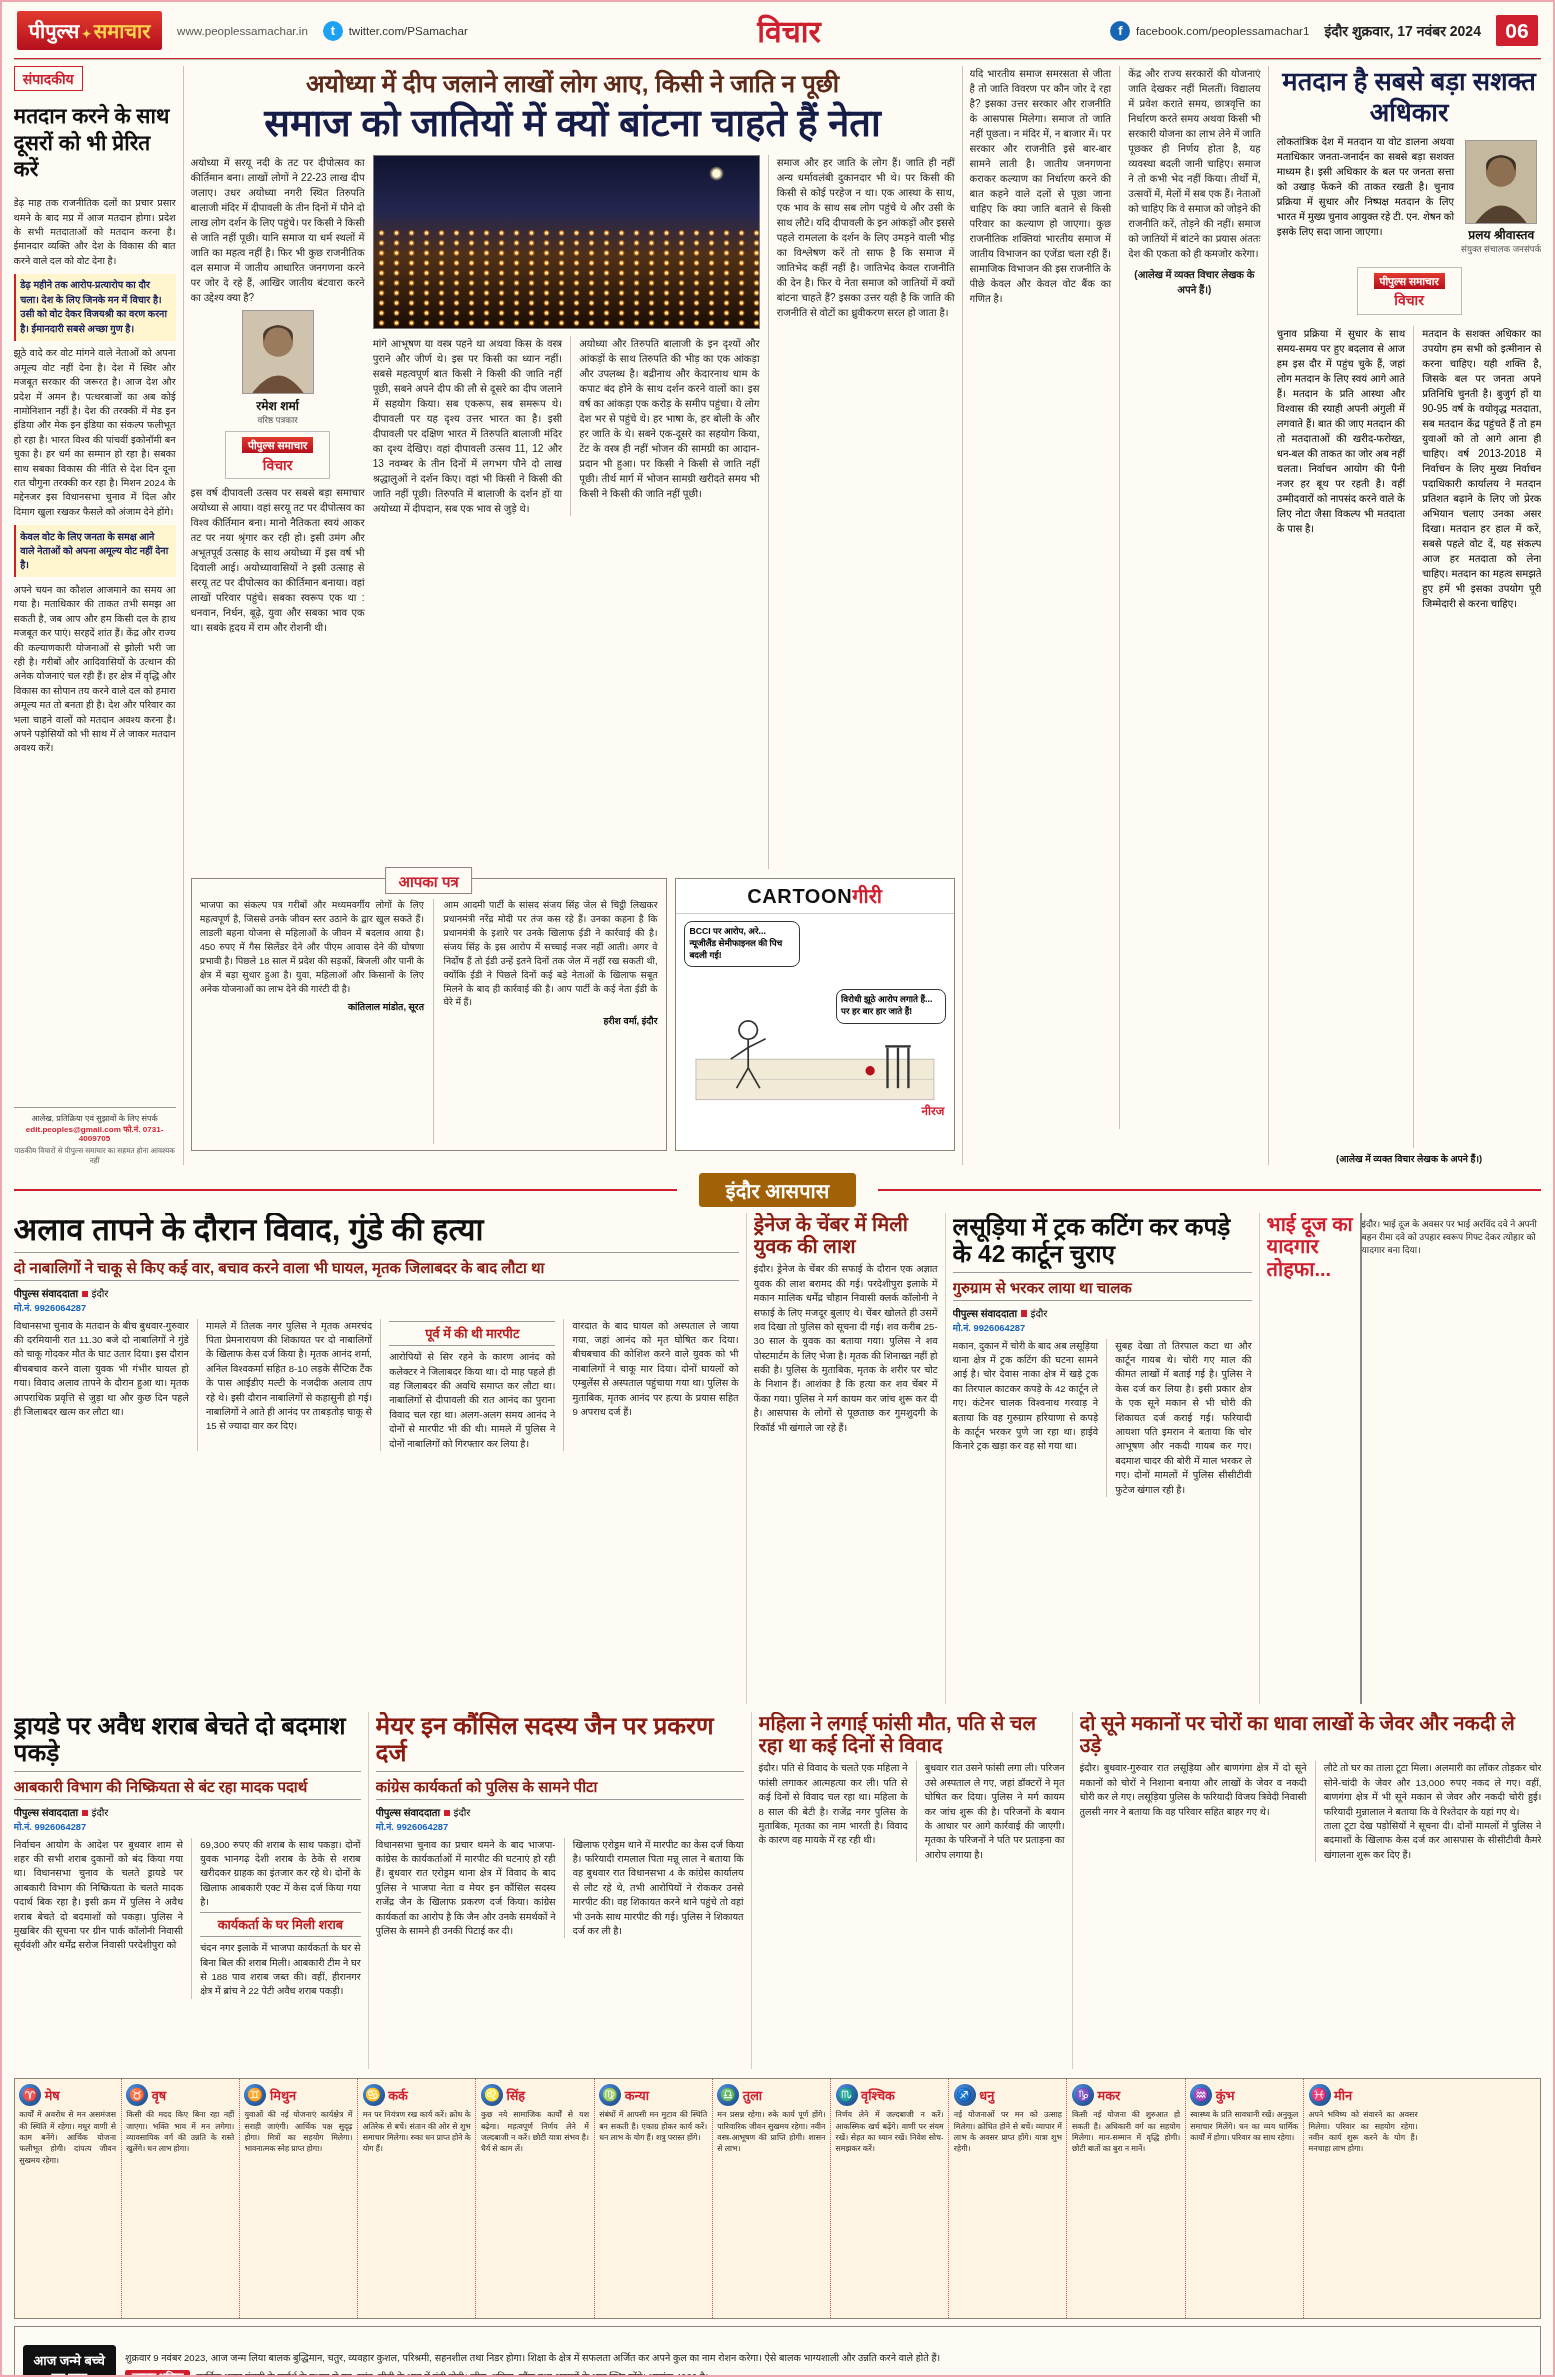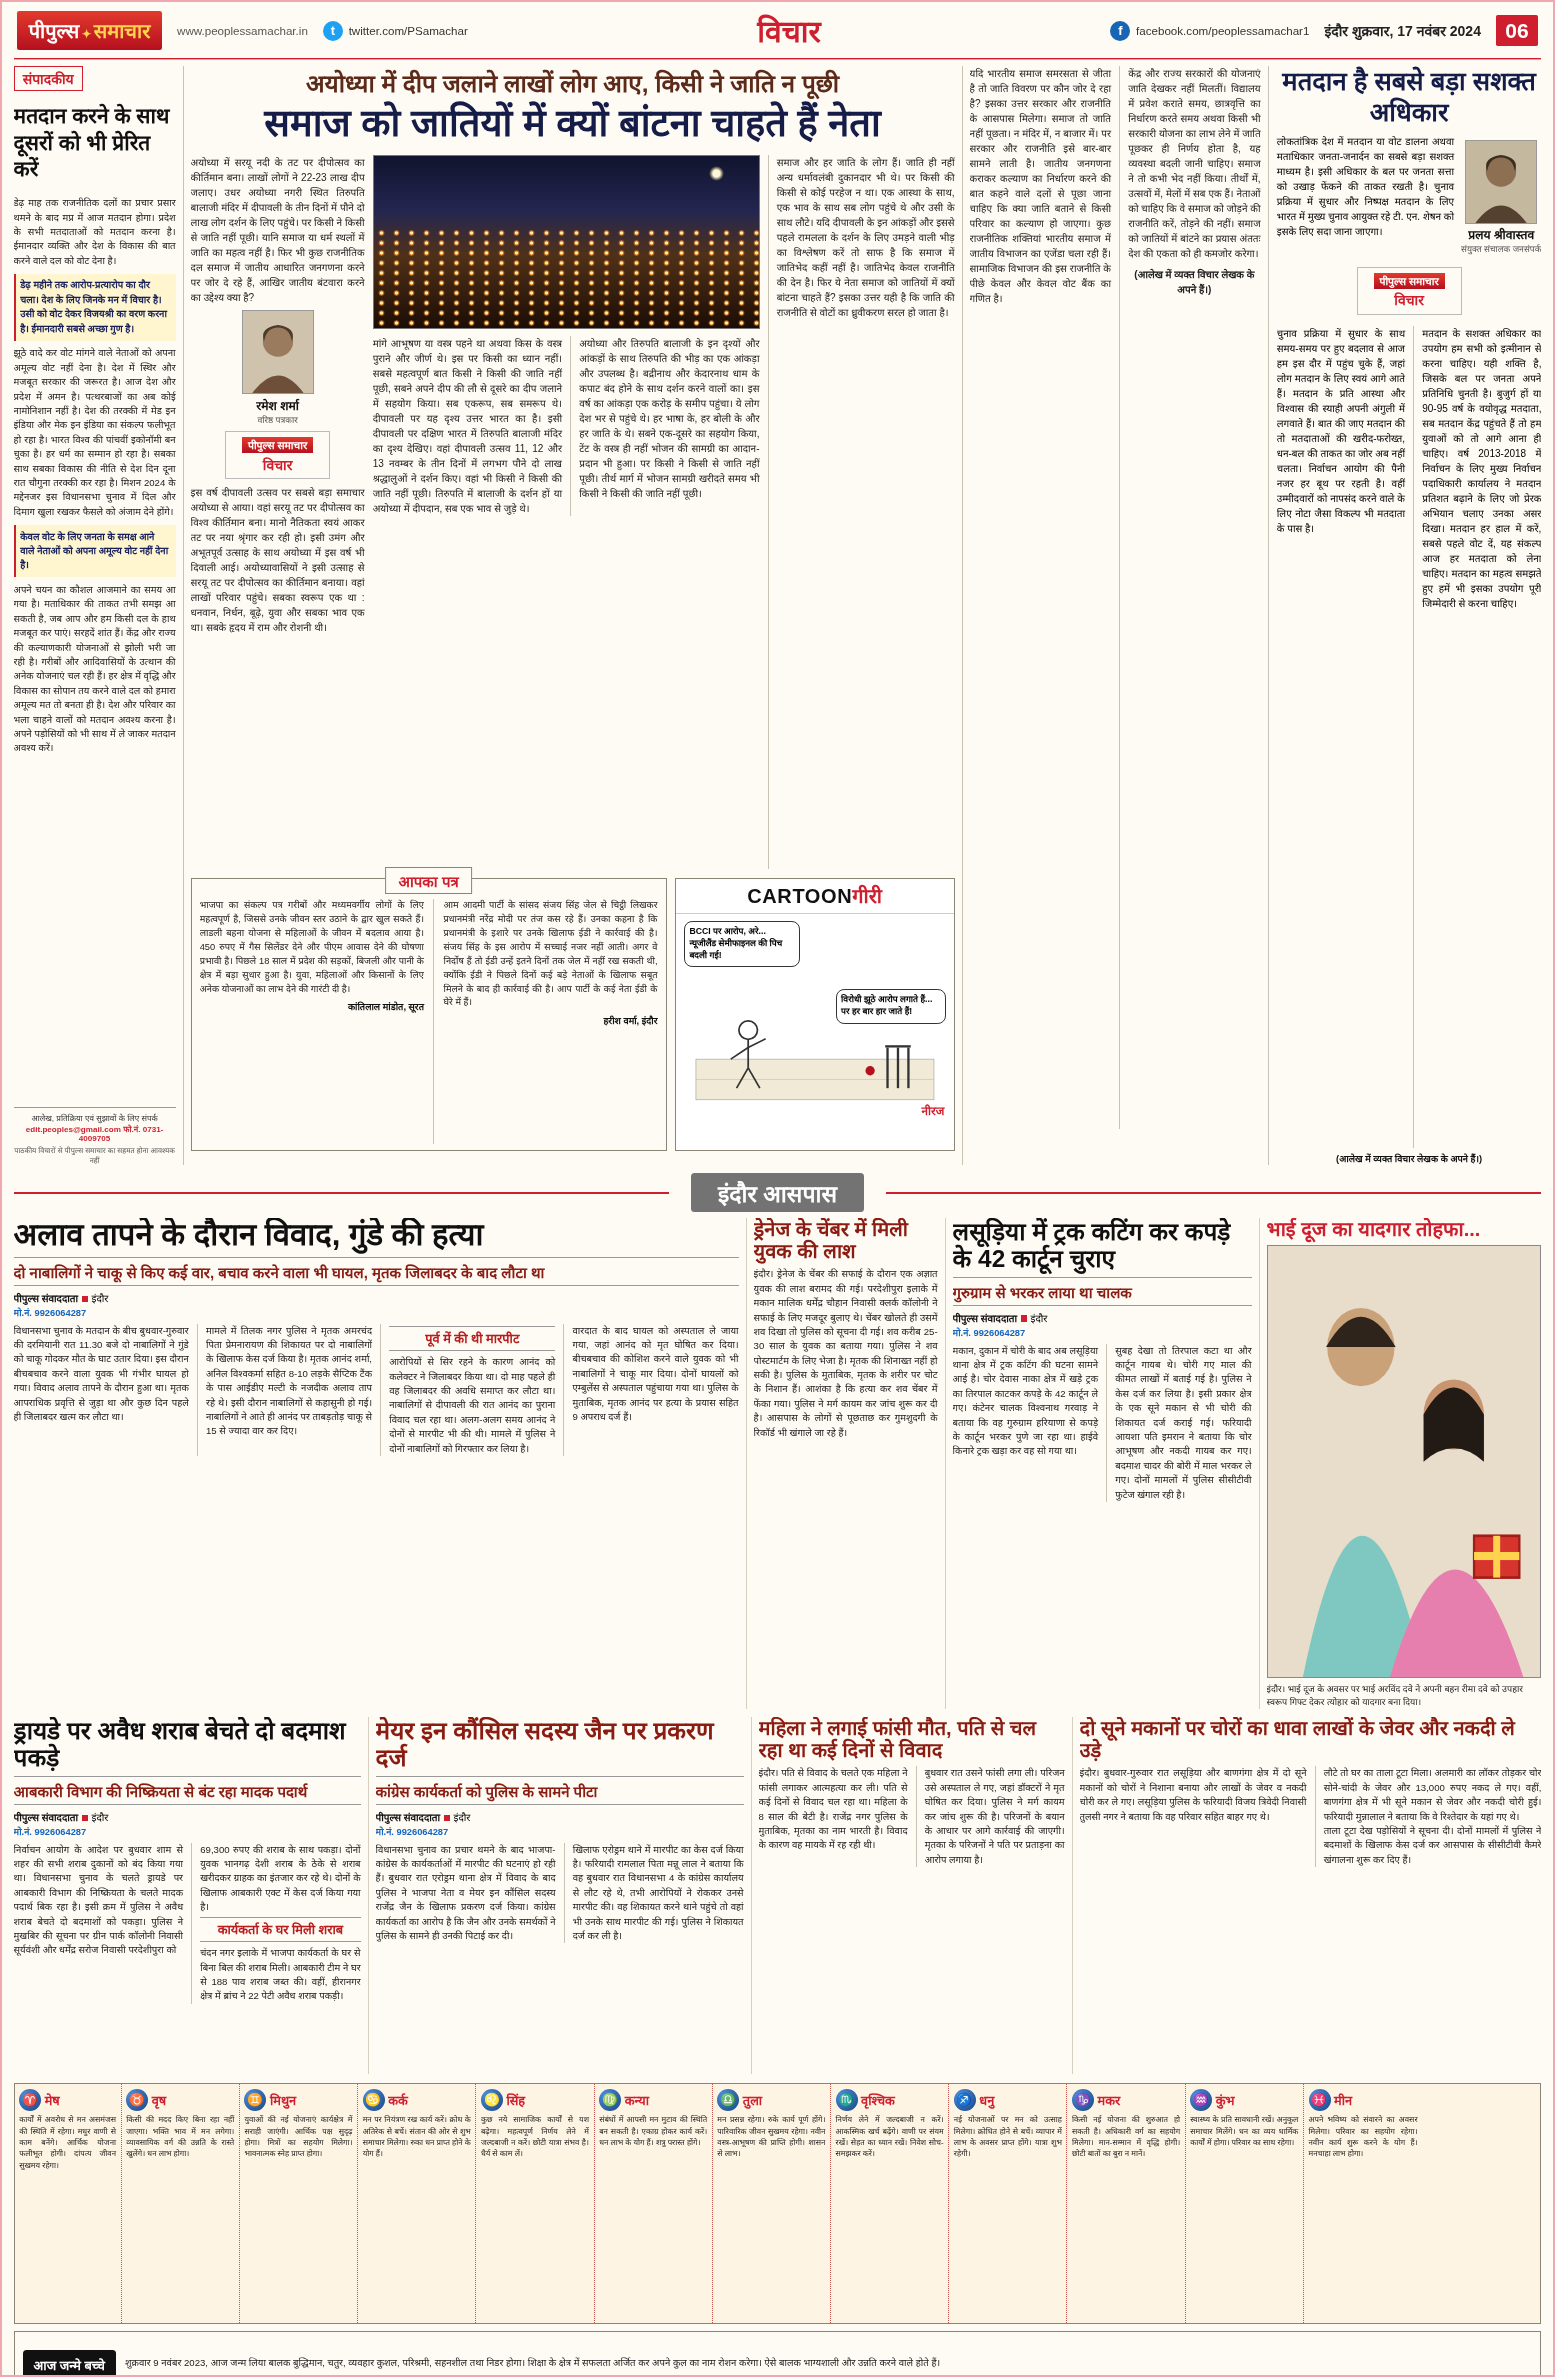--- a/index.html
+++ b/index.html
@@ -90,21 +90,21 @@
   .ra-headline { text-align:center; color:#141c47; font-size:25.6px; font-weight:bold; line-height:1.2; margin-bottom:7px; }
   .ra-top { display:flex; gap:7px; }
   .ra-top p { font-size:10px; line-height:1.5; flex:1; }
   .ra-cols { display:grid; grid-template-columns:1fr 1fr; gap:8.1px; margin-top:5.8px; flex:1; overflow:hidden; }
   .ra-cols p { font-size:10px; line-height:1.5; }
   .ra-cols p + p { border-left:0.6px solid #c9c2b4; padding-left:8.1px; }
 
   
   .section-band { display:flex; align-items:center; margin:8.1px 0 5.8px; }
   .section-band::before, .section-band::after { content:""; flex:1; height:1.7px; background:#cf1f2f; }
-  .band-pill { background:#737373; color:#fff; font-weight:bold; font-size:23px; padding:3.5px 27px; border-radius:3.5px; margin:0 22px; }
+  .band-pill { background:#a16207; color:#fff; font-weight:bold; font-size:20px; padding:3.5px 27px; border-radius:3.5px; margin:0 22px; }
 
   
   .news-row-a { display:grid; grid-template-columns:733px 192px 307px 1fr; gap:7px; height:491px; overflow:hidden; }
   .news-row-b { display:grid; grid-template-columns:355px 376px 314px 1fr; gap:7px; height:357px; overflow:hidden; margin-top:8.1px; }
   .news-row-a > *, .news-row-b > * { overflow:hidden; border-right:0.6px solid #d6cfc0; padding-right:7px; }
   .news-row-a > *:last-child, .news-row-b > *:last-child { border-right:none; padding-right:0; }
   .art-headline { color:#101010; font-size:31px; font-weight:bold; line-height:1.12; margin-bottom:4.6px; }
   .art-headline.mid { font-size:24.4px; }
   .art-headline.small { font-size:20px; }
   .art-headline.maroon { color:#8b1c12; }
@@ -115,21 +115,21 @@
   .byline-row b { color:#111; }
   .phone { display:block; color:#1565c0; font-weight:bold; font-size:9.3px; margin-top:1.2px; }
   .art-cols { display:grid; gap:8.1px; overflow:hidden; }
   .cols-4 { grid-template-columns:repeat(4,1fr); }
   .cols-2 { grid-template-columns:1fr 1fr; }
   .art-cols > div + div { border-left:0.6px solid #c9c2b4; padding-left:8.1px; }
   .art-cols p, .single-col p { font-size:9.6px; line-height:1.5; color:#222; }
   .inner-sub { text-align:center; font-weight:bold; font-size:12.8px; color:#b91c1c; margin:2.3px 0 4.6px; border-top:0.6px solid #999; border-bottom:0.6px solid #999; padding:2.3px 0; }
 
   
-  .bhaidooj { display:flex; flex-direction:column; }
+  .bhaidooj { display:flex; flex-direction:row; }
   .photo-bhai { flex:1; border:0.6px solid #888; position:relative; background:linear-gradient(180deg,#ece4d4 0%,#ddcdb6 45%,#c9b197 100%); }
   .photo-bhai svg { position:absolute; inset:0; width:100%; height:100%; }
   .bhai-caption { font-size:9px; line-height:1.45; color:#222; margin-top:4.6px; }
 
   
   .horoscope { border:1.2px solid #8a8577; margin-top:9.3px; background:#fdf4e3; display:grid; grid-template-columns:107px repeat(12,1fr); height:241px; overflow:hidden; }
   .horo-left { padding:5.8px; border-right:1.2px dotted #c2544d; }
   .horo-title-box { background:#111; color:#fff; font-weight:bold; font-size:17.4px; text-align:center; border-radius:4.6px; padding:9.3px 4.6px; line-height:1.2; }
   .astrologer { font-size:7.5px; color:#333; margin-top:5.8px; line-height:1.4; }
   .horo-cell { padding:4.6px 4.6px; border-right:1.2px dotted #c2544d; overflow:hidden; }

